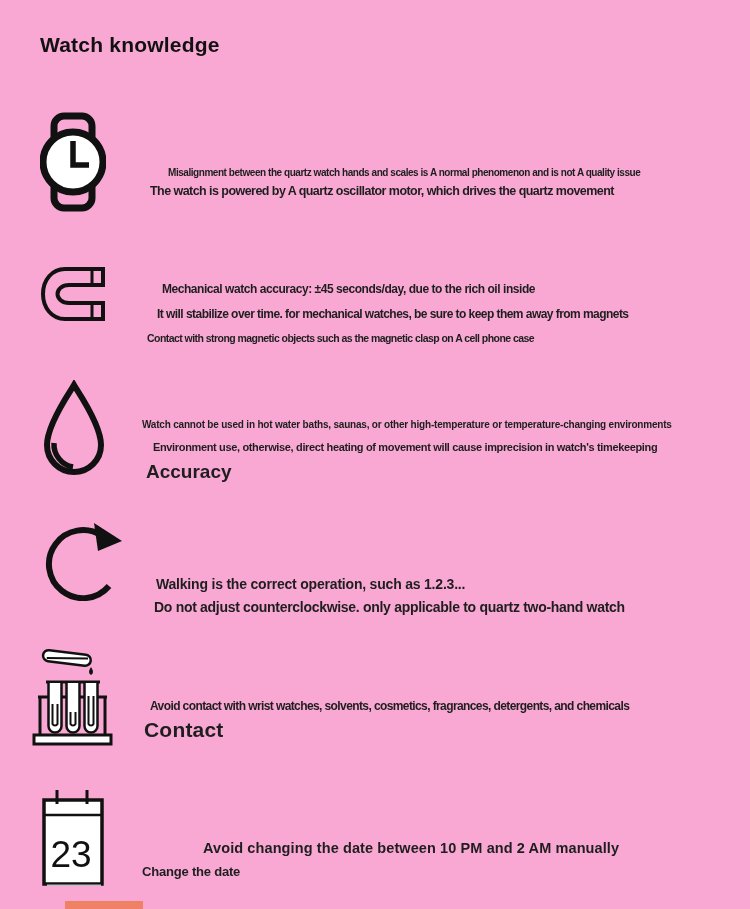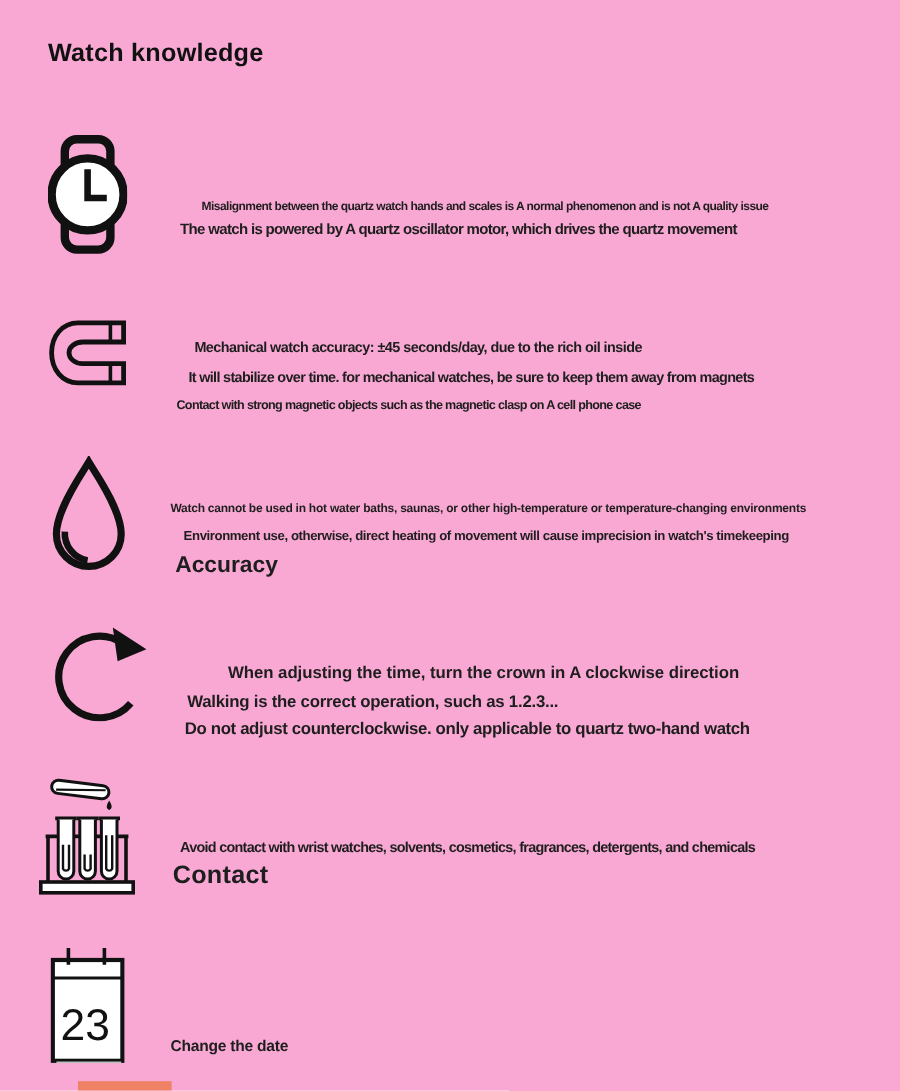--- a/index.html
+++ b/index.html
@@ -82,21 +82,20 @@
   <div class="abs b s3-l1">Watch cannot be used in hot water baths, saunas, or other high-temperature or temperature-changing environments</div>
   <div class="abs b s3-l2">Environment use, otherwise, direct heating of movement will cause imprecision in watch's timekeeping</div>
   <div class="abs b s3-h">Accuracy</div>
 
   <div class="abs s4-icon">
     <svg viewBox="0 0 92 80" width="92" height="80">
       <path d="M60 15 A34 34 0 1 0 67 65" fill="none" stroke="#111" stroke-width="6"></path>
       <polygon points="80,20 52,2 56,30" fill="#111"></polygon>
     </svg>
   </div>
-  <div class="abs b s4-l1">When adjusting the time, turn the crown in A clockwise direction</div>
   <div class="abs b s4-l2">Walking is the correct operation, such as 1.2.3...</div>
   <div class="abs b s4-l3">Do not adjust counterclockwise. only applicable to quartz two-hand watch</div>
 
   <div class="abs s5-icon">
     <svg viewBox="0 0 95 112" width="95" height="112">
       <g transform="rotate(7 20 16)">
         <rect x="16" y="10" width="48" height="11" rx="5.5" fill="#fff" stroke="#111" stroke-width="2.5"></rect>
         <line x1="20" y1="18" x2="61" y2="13.5" stroke="#111" stroke-width="1.8"></line>
       </g>
       <path d="M64 27 q4 6 0 8 q-4 -2 0 -8" fill="#111"></path>
@@ -122,17 +121,18 @@
 
   <div class="abs s6-icon">
     <svg viewBox="0 0 62 98" width="62" height="98">
       <rect x="2" y="12" width="58" height="84" fill="#fff" stroke="#111" stroke-width="3.5"></rect>
       <path d="M15 2 V16 M45 2 V16" stroke="#111" stroke-width="3"></path>
       <path d="M2 27 H60" stroke="#111" stroke-width="2.5"></path>
       <path d="M5 97.5 H59" stroke="#bfbfbf" stroke-width="2"></path>
       <text x="29" y="79" text-anchor="middle" font-family="Liberation Sans, sans-serif" font-size="37" font-weight="400" fill="#111">23</text>
     </svg>
   </div>
+  <div class="abs b s6-l1">Avoid changing the date between 10 PM and 2 AM manually</div>
   <div class="abs b s6-l2">Change the date</div>
 
   <div class="indicator" style="background:#ef8164;"></div>
 
 </div>
 
 </body></html>

